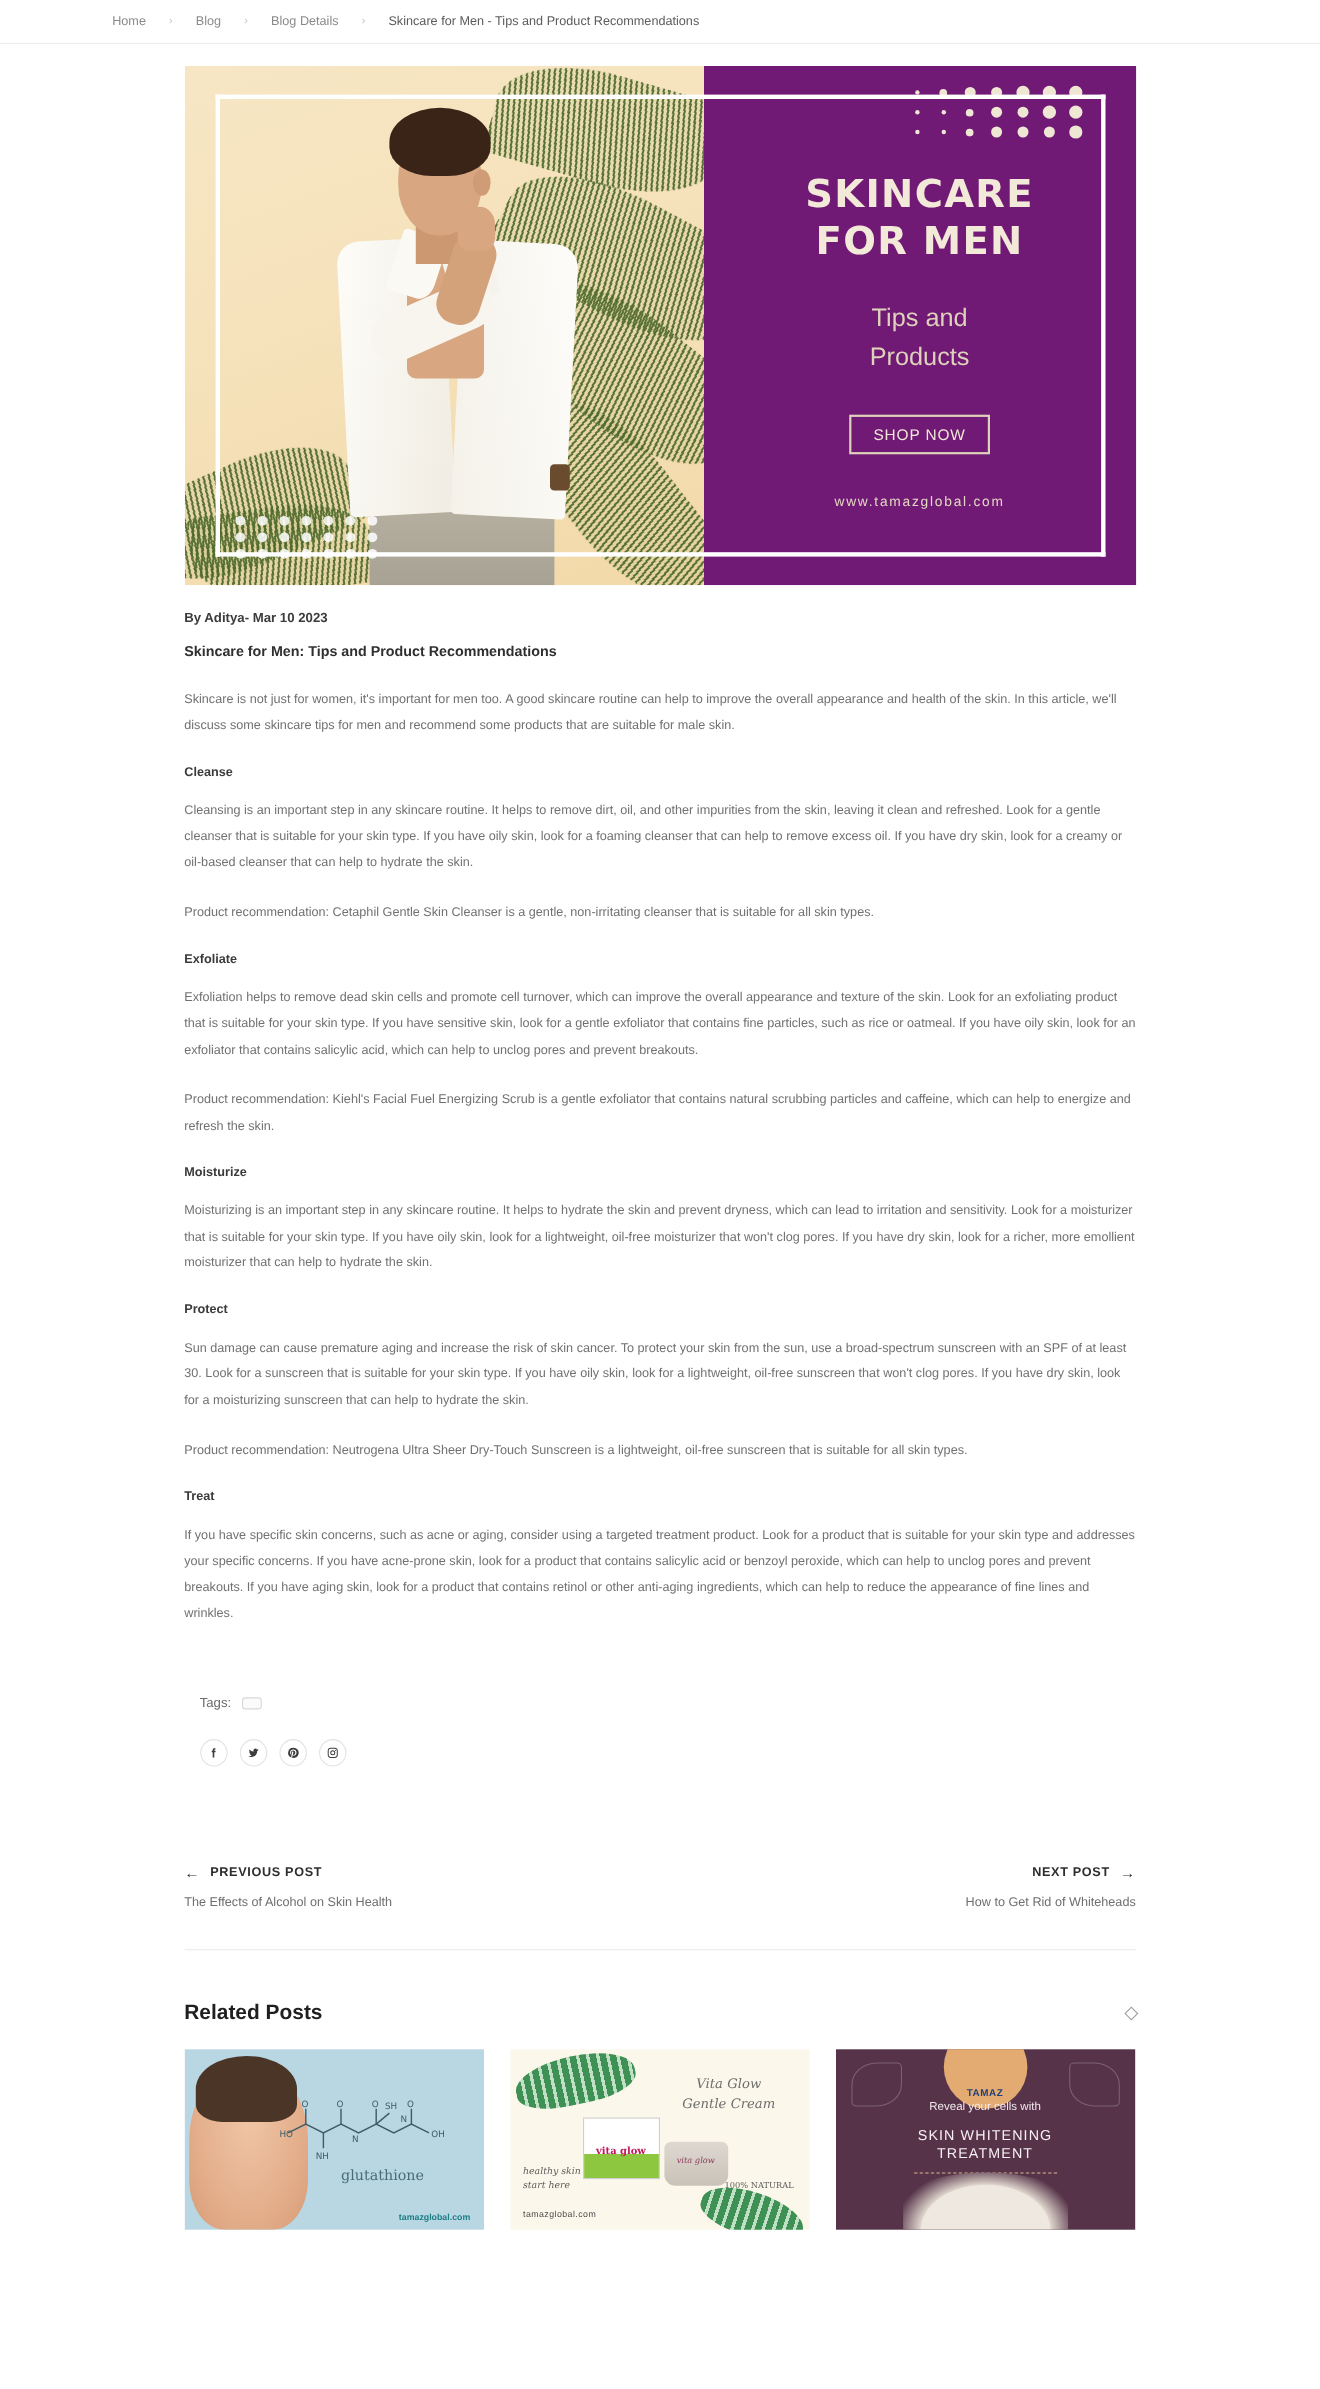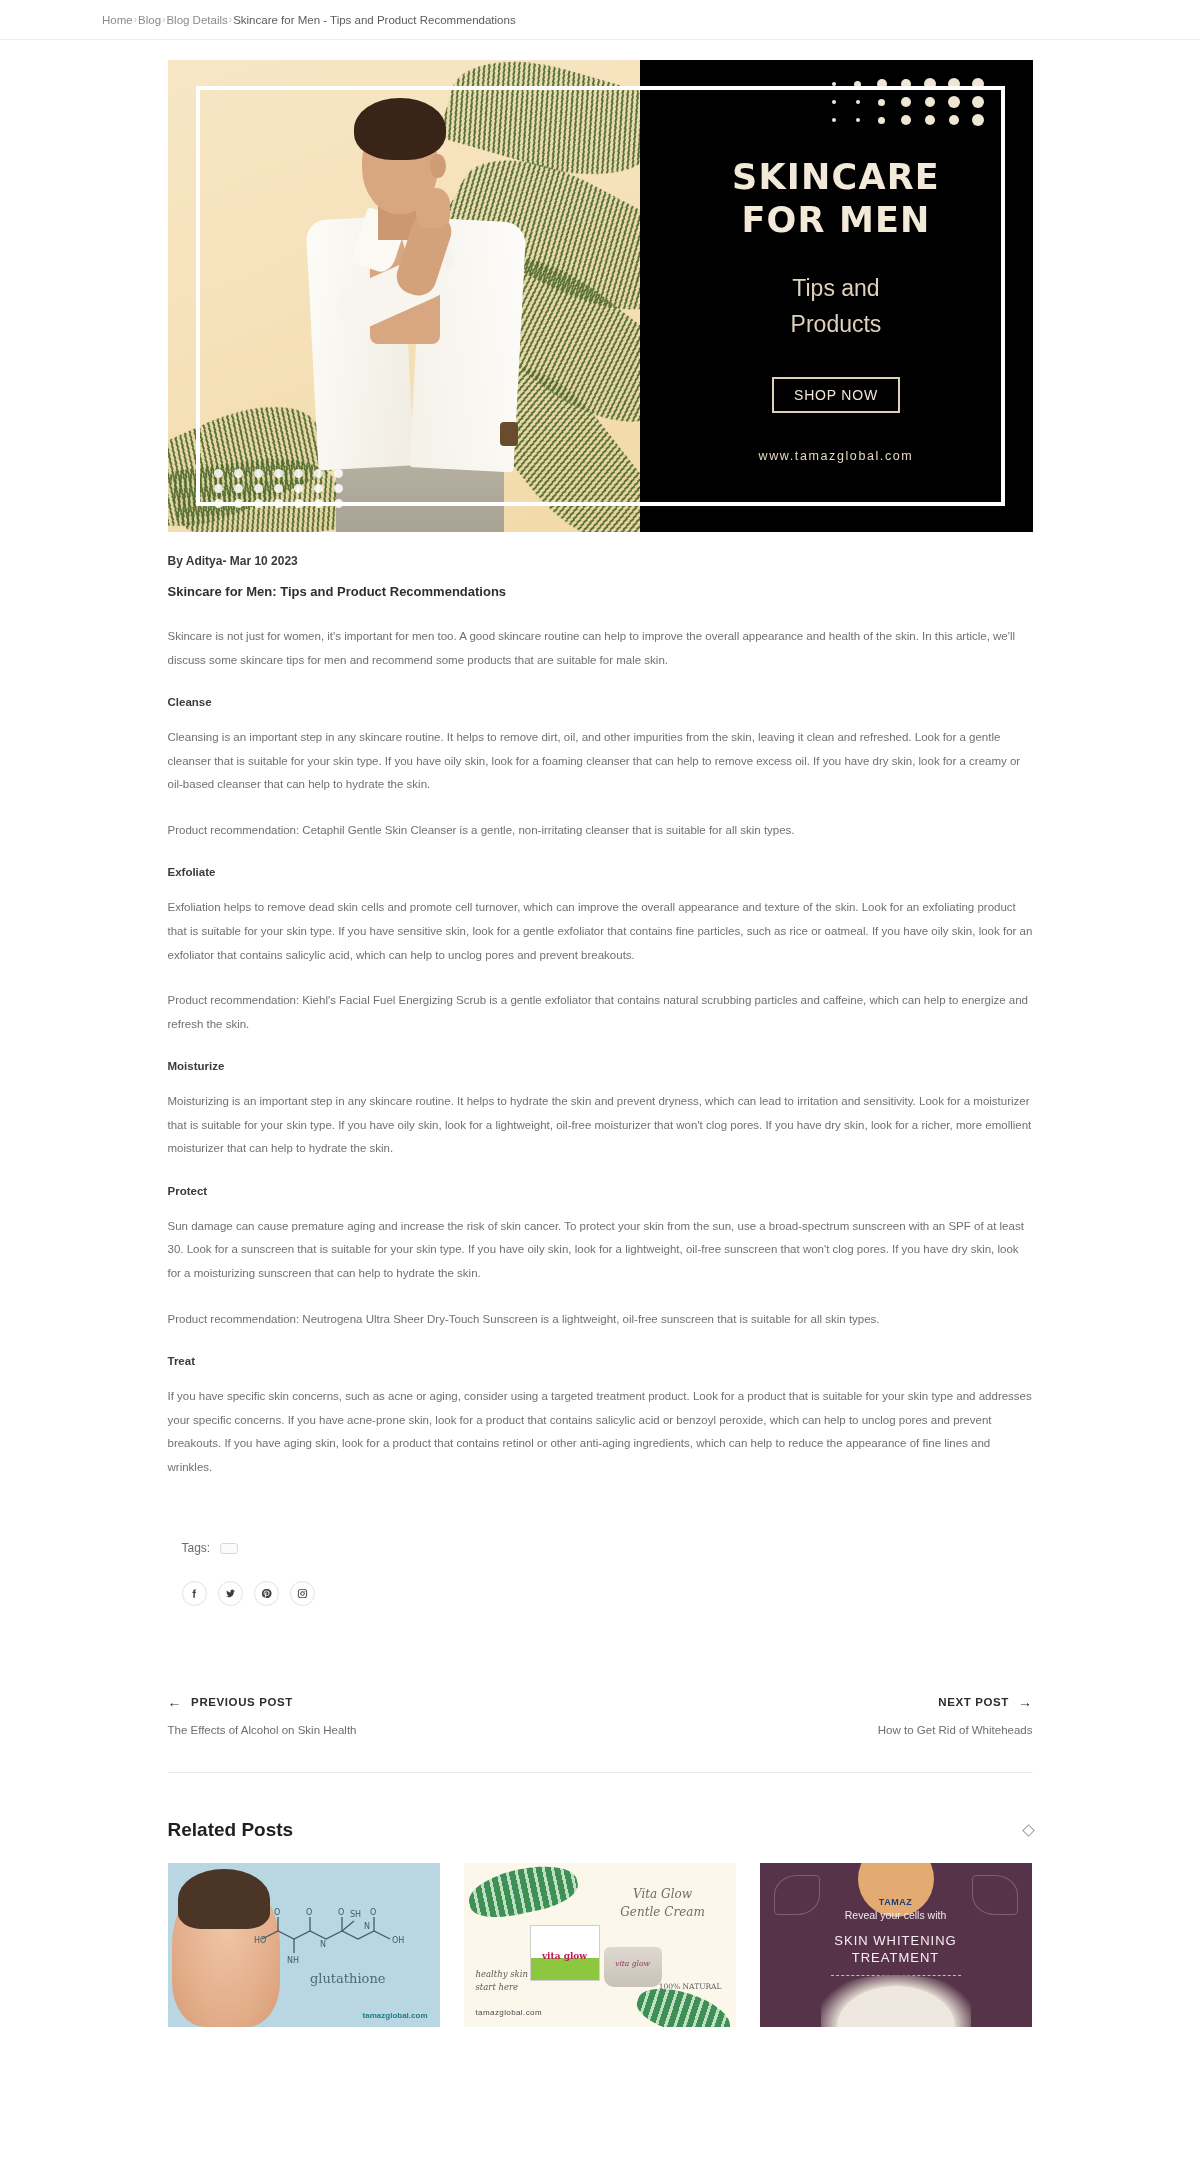--- a/index.html
+++ b/index.html
@@ -13,21 +13,21 @@
   body { padding-bottom: 40px; }
 
   
   .breadcrumb-bar {
     padding: 14px 0 14px 102px;
     border-bottom: 1px solid #ececec;
     font-size: 11.5px;
     color: #7c7c7c;
     display: flex;
     align-items: center;
-    gap: 1px;
+    gap: 21px;
     height: 40px;
   }
   .breadcrumb-bar .crumb { color: #8a8a8a; }
   .breadcrumb-bar .crumb.current { color: #5c5c5c; }
   .breadcrumb-bar .sep { color: #c3c3c3; font-size: 10px; }
 
   
   .hero {
     position: relative;
     width: 865px;
@@ -101,21 +101,21 @@
     position: absolute; left: 46px; bottom: 24px; z-index: 5;
     display: grid; grid-template-columns: repeat(7, 14px); gap: 6px;
   }
   .dots-left i { width: 9px; height: 9px; border-radius: 50%; background: rgba(255,255,255,0.85); display:block; }
 
   
   .hero-right {
     position: relative;
     width: 393px;
     height: 100%;
-    background: #000000;
+    background: #701a75;
     color: #efe6d4;
     display: flex;
     flex-direction: column;
     align-items: center;
     overflow: hidden;
   }
   .hero-right-frame {
     position: absolute;
     left: -10px; top: 26px; right: 28px; bottom: 26px;
     border: 4px solid #ffffff;

